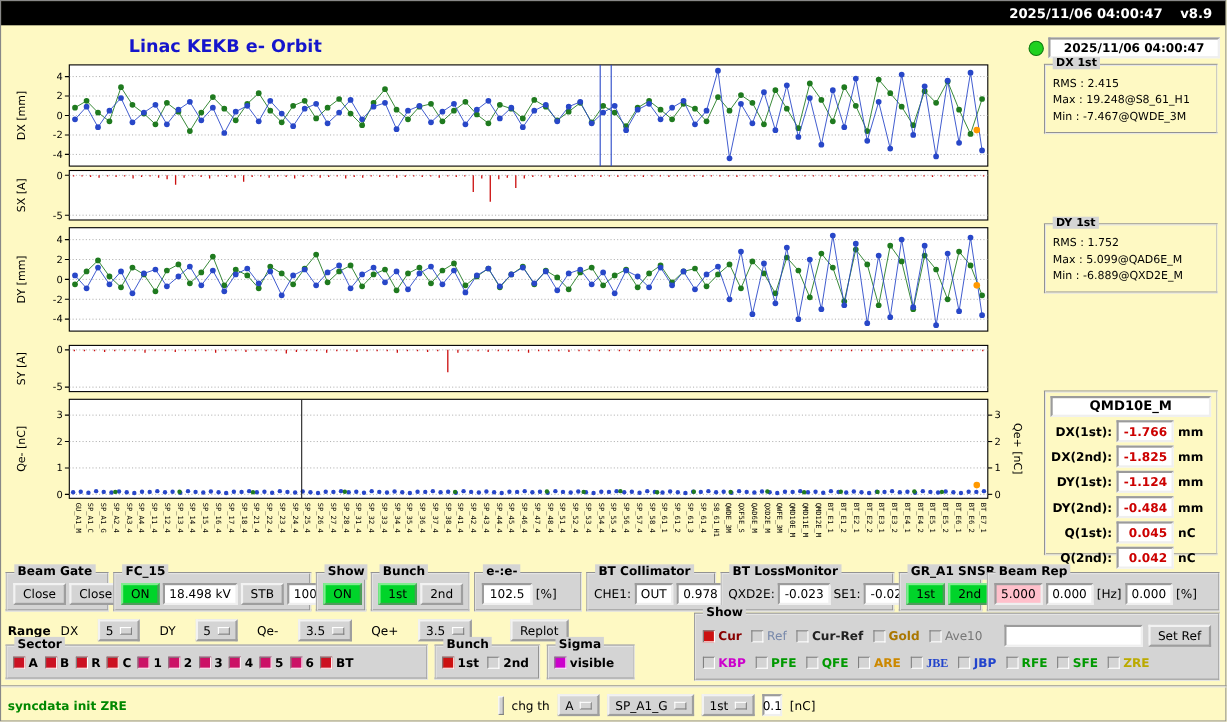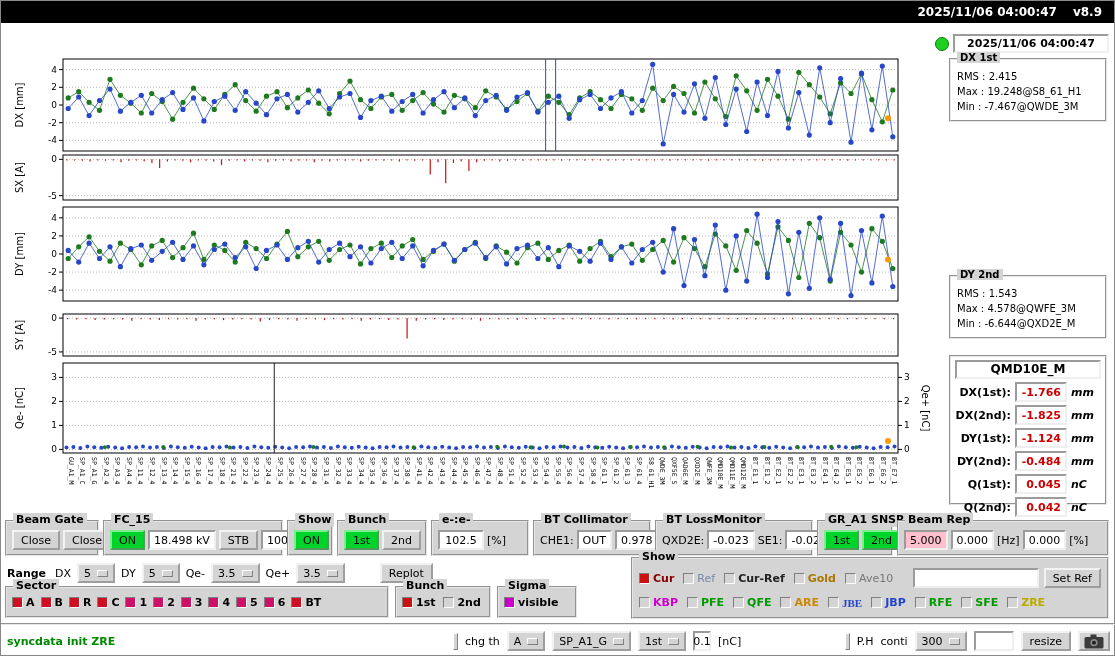--- a/index.html
+++ b/index.html
@@ -1,18 +1,18 @@
 <!DOCTYPE html>
 <html><head>
 <meta charset="utf-8">
 <style>
   *{margin:0;padding:0;box-sizing:border-box;}
   html,body{width:1115px;height:656px;}
   body{font-family:"DejaVu Sans","Liberation Sans",sans-serif;font-size:11px;color:#000;background:#d4d4d4;overflow:hidden;}
-  #root{position:relative;width:1115px;height:656px;background:#ffffff;border:1px solid #888;}
+  #root{position:relative;width:1115px;height:656px;background:#fef9c3;border:1px solid #888;}
   #topbar{position:absolute;left:0;top:0;width:100%;height:22px;background:#000;color:#fff;display:flex;justify-content:flex-end;align-items:center;gap:16px;padding-right:12px;font-weight:bold;font-size:12px;}
   #page-title{position:absolute;left:116px;top:31px;color:#1515cc;font-size:16px;font-weight:bold;}
   #charts{position:absolute;left:0;top:22px;}
   #led{position:absolute;left:934px;top:36px;width:14px;height:14px;border-radius:50%;background:#1fd11f;border:1px solid #0f7a0f;}
   #timestamp{position:absolute;left:952px;top:33px;width:156px;height:19px;justify-content:center;font-weight:bold;}
   .sunken,.disp{display:inline-flex;align-items:center;background:#fff;border:2px inset #efefef;font-size:11px;padding:0 4px;height:20px;white-space:nowrap;justify-content:center;}
   .disp-pink{background:#ffc0cb;}
   .btn{display:inline-flex;align-items:center;justify-content:center;background:#d4d4d4;border:2px outset #f2f2f2;font:11px "DejaVu Sans",sans-serif;padding:1px 7px;height:20px;white-space:nowrap;color:#000;cursor:default;}
   .btn-green{background:#00d42a;border:2px outset #7dee8e;}
   .lab{font-size:11px;white-space:nowrap;}
@@ -28,41 +28,42 @@
   .gbox-title{position:absolute;top:-9px;left:6px;background:#d4d4d4;padding:0 3px;font-weight:bold;font-size:11px;line-height:14px;white-space:nowrap;}
   .grow{display:flex;align-items:center;gap:3px;padding:8px 5px 3px;}
   .statbox{position:absolute;left:948px;width:158px;height:64px;border:2px groove #e6e6e6;padding:9px 6px 10px;}
   .statbox-title{position:absolute;top:-8px;left:6px;background:#d4d4d4;padding:0 3px;font-size:10px;font-weight:bold;}
   .stat-line{font-size:10px;line-height:15px;white-space:nowrap;}
   #qmd{position:absolute;left:948px;top:354px;width:158px;height:150px;border:2px groove #e6e6e6;padding:3px 4px;}
   .qmd-title{background:#fff;border:2px inset #efefef;text-align:center;font-weight:bold;font-size:12px;height:19px;line-height:15px;}
   .qmd-row{display:flex;align-items:center;gap:4px;margin-top:3px;}
   .qmd-label{width:56px;text-align:right;font-weight:bold;font-size:11px;white-space:nowrap;}
   .qmd-val{width:52px;justify-content:flex-end;color:#cc0000;font-weight:bold;}
-  .qmd-unit{font-size:11px;font-weight:bold;font-style:italic;}
+  .qmd-unit{font-size:11px;font-weight:bold;}
   #range-row{position:absolute;left:6px;top:560px;height:24px;display:flex;align-items:center;gap:9px;}
-  #range-items{display:inline-flex;align-items:center;gap:6px;}
+  #range-items{display:inline-flex;align-items:center;gap:18px;}
   #replot{margin-left:26px;}
   .show-row{display:flex;align-items:center;gap:5px;padding:2px 6px;}
   .checks{display:inline-flex;align-items:center;gap:9px;}
   #statusbar{position:absolute;left:0;top:622px;width:1115px;height:34px;border-top:2px groove #e6e6e6;display:flex;align-items:center;}
   #status-msg{color:#008800;font-weight:bold;margin-left:6px;font-size:11px;white-space:nowrap;}
   #sb-mid{position:absolute;left:452px;display:flex;align-items:center;gap:7px;}
   #sb-right{position:absolute;right:6px;display:flex;align-items:center;gap:7px;}
 </style>
 </head>
 <body>
 
 <div id="root">
 
   <div id="topbar">
     <span>2025/11/06 04:00:47</span>
     <span>v8.9</span>
   </div>
 
+  <div id="page-title">Linac KEKB e- Orbit</div>
 
   <svg id="charts" width="930" height="500">
       <defs>
         <clipPath id="clip0">
           <rect x="62" y="36" width="835" height="92"></rect>
         </clipPath>
         <clipPath id="clip1">
           <rect x="62" y="132" width="835" height="45"></rect>
         </clipPath>
         <clipPath id="clip2">
@@ -910,25 +911,25 @@
 
   <div id="led"></div>
   <div id="timestamp" class="disp">2025/11/06 04:00:47</div>
 
   <div class="statbox" style="top:57px">
     <span class="statbox-title">DX 1st</span>
     <div class="stat-line">RMS : 2.415</div>
     <div class="stat-line">Max : 19.248@S8_61_H1</div>
     <div class="stat-line">Min : -7.467@QWDE_3M</div>
   </div>
-  <div class="statbox" style="top:274px">
-    <span class="statbox-title">DY 2nd</span>
-    <div class="stat-line">RMS : 1.543</div>
-    <div class="stat-line">Max : 4.578@QWFE_3M</div>
-    <div class="stat-line">Min : -6.644@QXD2E_M</div>
+  <div class="statbox" style="top:202px">
+    <span class="statbox-title">DY 1st</span>
+    <div class="stat-line">RMS : 1.752</div>
+    <div class="stat-line">Max : 5.099@QAD6E_M</div>
+    <div class="stat-line">Min : -6.889@QXD2E_M</div>
   </div>
 
   <div id="qmd">
     <div class="qmd-title">QMD10E_M</div>
     <div id="qmd-rows">
         <div class="qmd-row">
           <span class="qmd-label">DX(1st):</span>
           <span class="disp qmd-val">-1.766</span>
           <span class="qmd-unit">mm</span>
         </div>
@@ -1223,34 +1224,15 @@
         <span class="combo-val">SP_A1_G</span>
         <span class="combo-mark"></span>
       </span>
       <span class="combo">
         <span class="combo-val">1st</span>
         <span class="combo-mark"></span>
       </span>
       <span class="disp" style="width:18px">0.1</span>
       <span class="lab">[nC]</span>
     </div>
-    <div id="sb-right">
-      <span class="sash"></span>
-      <span class="lab">P.H</span>
-      <span class="lab">conti</span>
-      <span class="combo">
-        <span class="combo-val">300</span>
-        <span class="combo-mark"></span>
-      </span>
-      <input class="input" style="width: 40px;">
-      <button class="btn">resize</button>
-      <button class="btn" style="padding:1px 4px">
-        <svg width="20" height="15" viewBox="0 0 20 15">
-          <rect x="0.5" y="3" width="19" height="11.5" rx="1.5" fill="#3a3a3a"></rect>
-          <rect x="6.5" y="0.5" width="6" height="4" fill="#3a3a3a"></rect>
-          <circle cx="10" cy="8.7" r="3.6" fill="#8a8a8a"></circle>
-          <circle cx="10" cy="8.7" r="1.9" fill="#1d1d1d"></circle>
-        </svg>
-      </button>
-    </div>
   </div>
 
 </div>
 
 </body></html>

